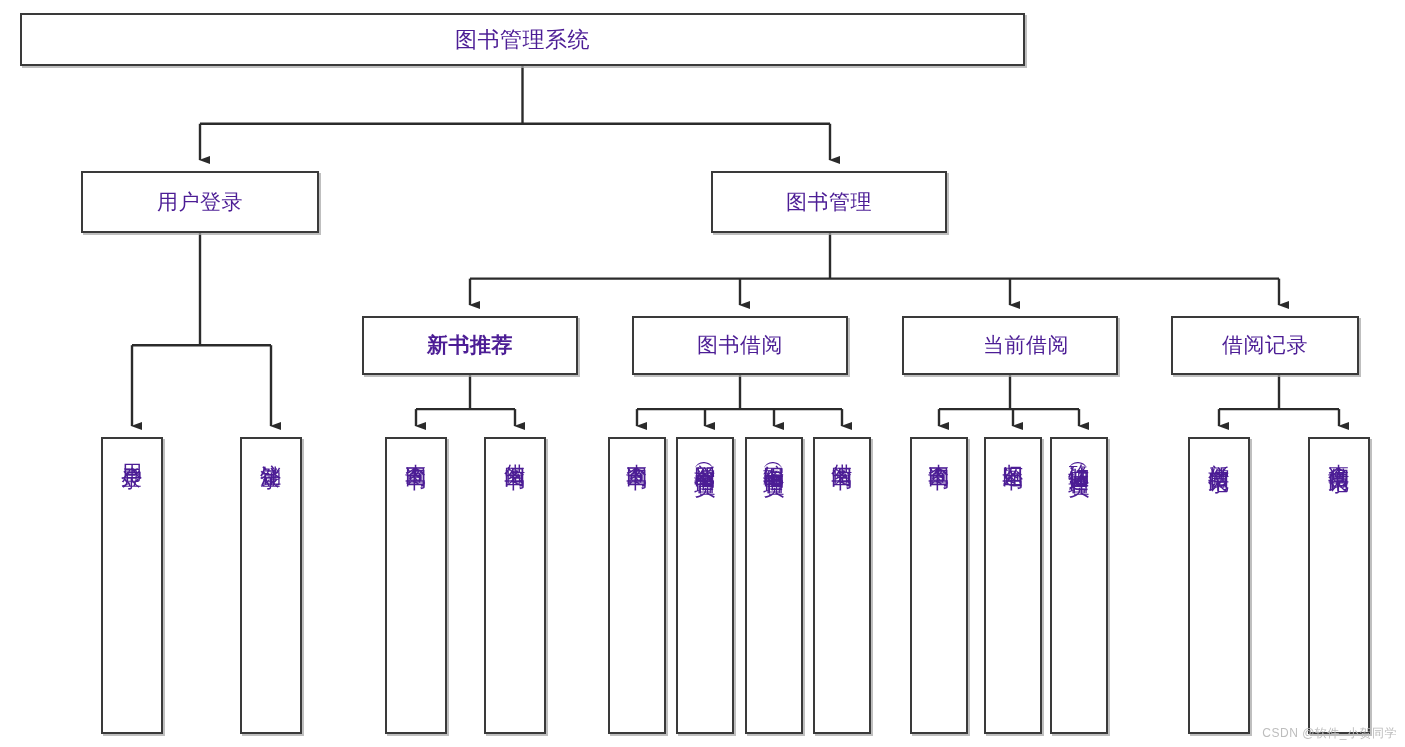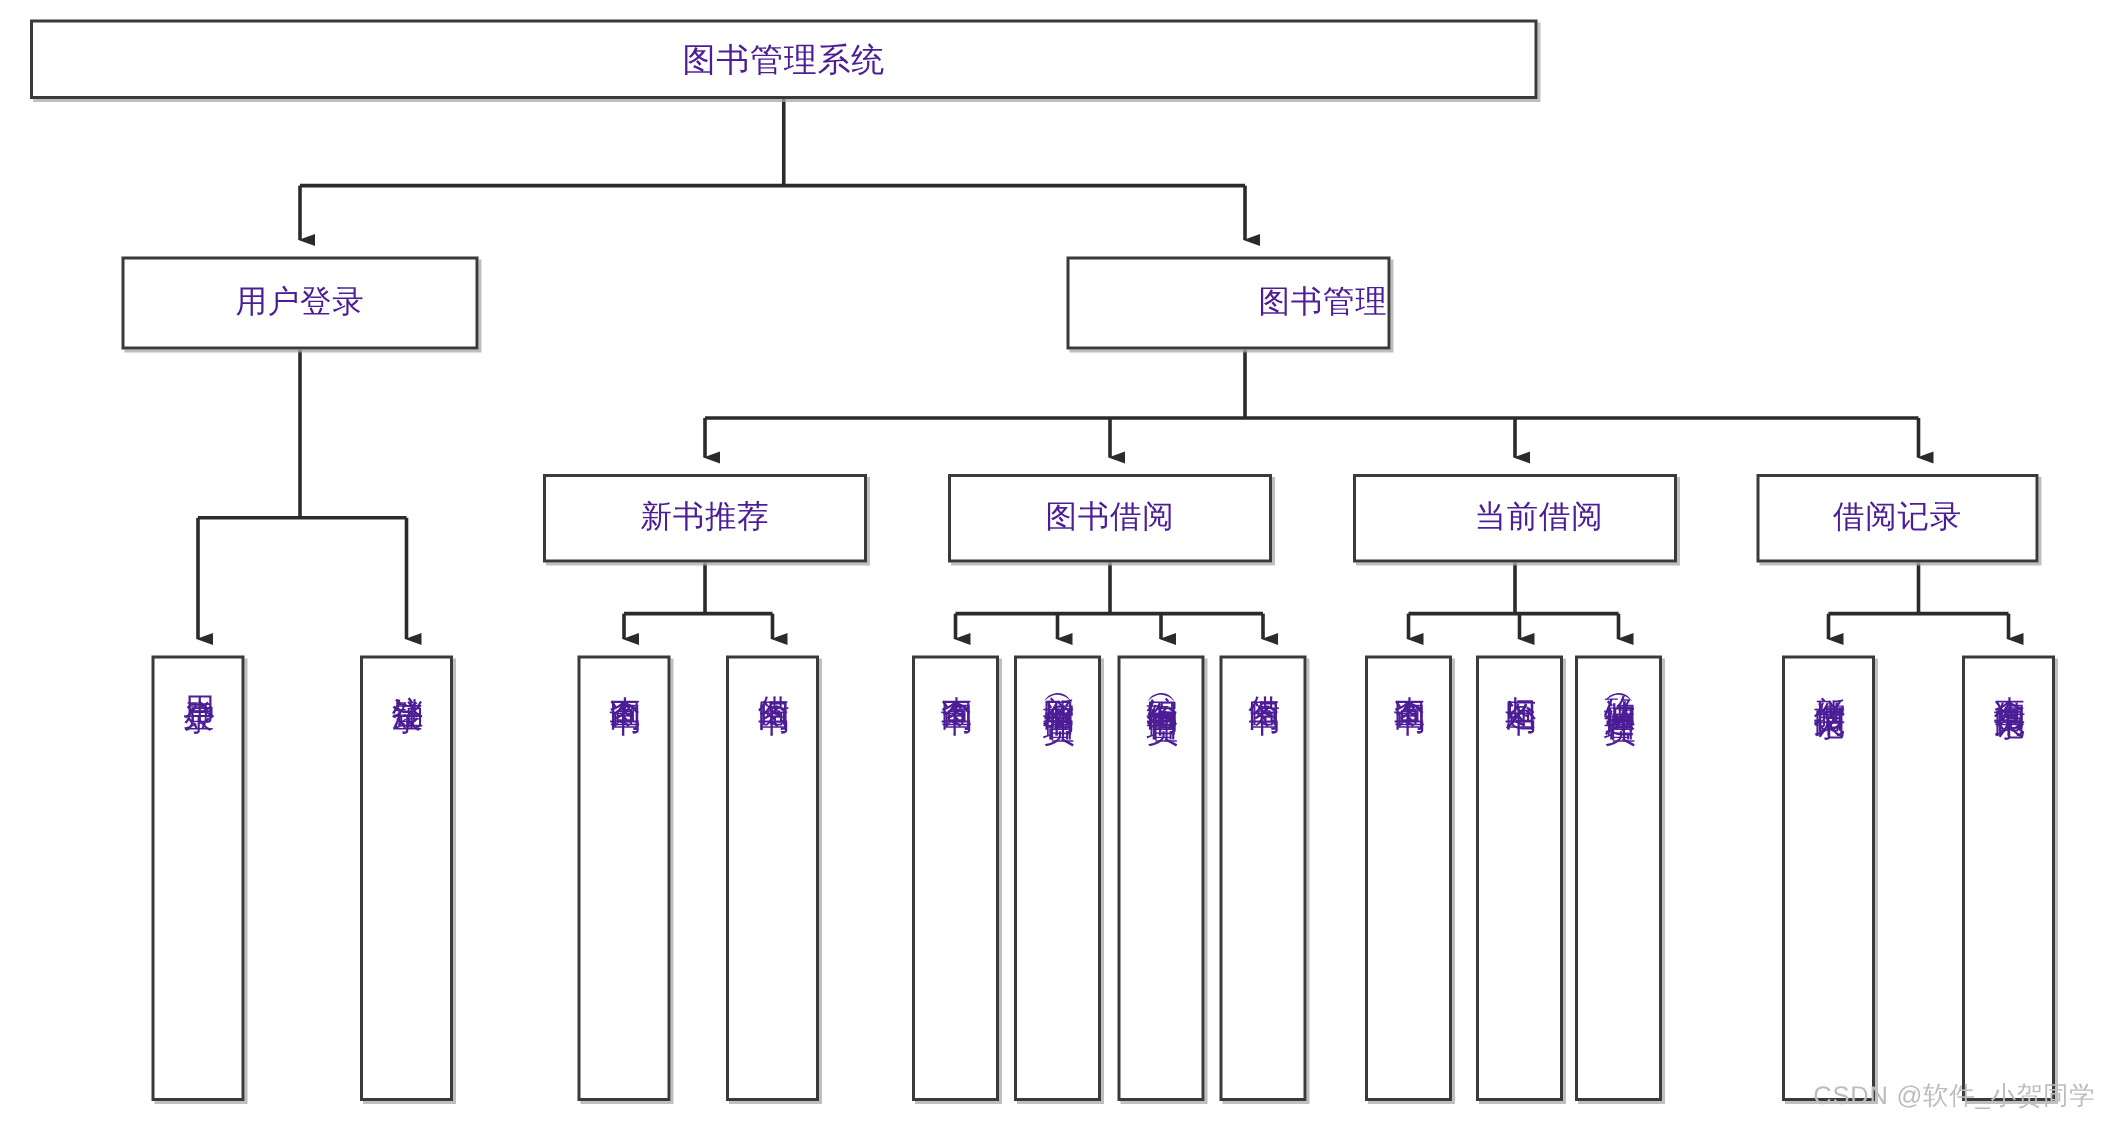--- a/index.html
+++ b/index.html
@@ -56,21 +56,21 @@
     writing-mode: vertical-rl;
     text-orientation: upright;
     font-size: 21px;
     line-height: 1.12;
     letter-spacing: 2px;
   }
   #watermark {
     position: absolute;
     right: 8px;
     bottom: 5px;
-    font-size: 17px;
+    font-size: 12px;
     color: #bdbdbd;
     font-family: "Liberation Sans", "DejaVu Sans", sans-serif;
     letter-spacing: 0.5px;
     z-index: 5;
     white-space: nowrap;
     margin-top: 34px;
   }
 </style>
 </head>
 <body>
@@ -120,24 +120,24 @@
       </g>
   </svg>
 
   <div id="nodes">
       <div class="node horizontal root" style="left: 20px; top: 13px; width: 1005px; height: 53px;">
         <span class="label">图书管理系统</span>
       </div>
       <div class="node horizontal" style="left: 81px; top: 171px; width: 238px; height: 62px;">
         <span class="label">用户登录</span>
       </div>
-      <div class="node horizontal" style="left: 711px; top: 171px; width: 216px; height: 62px; justify-content: flex-end;">
+      <div class="node horizontal" style="left: 711px; top: 171px; width: 236px; height: 62px;">
         <span class="label">图书管理</span>
       </div>
-      <div class="node horizontal" style="left: 362px; top: 316px; width: 216px; height: 59px;">
+      <div class="node horizontal" style="left: 362px; top: 316px; width: 216px; height: 59px; font-weight: bold;">
         <span class="label">新书推荐</span>
       </div>
       <div class="node horizontal" style="left: 632px; top: 316px; width: 216px; height: 59px;">
         <span class="label">图书借阅</span>
       </div>
       <div class="node horizontal" style="left: 902px; top: 316px; width: 216px; height: 59px; padding-left: 32px;">
         <span class="label">当前借阅</span>
       </div>
       <div class="node horizontal" style="left: 1171px; top: 316px; width: 188px; height: 59px;">
         <span class="label">借阅记录</span>

